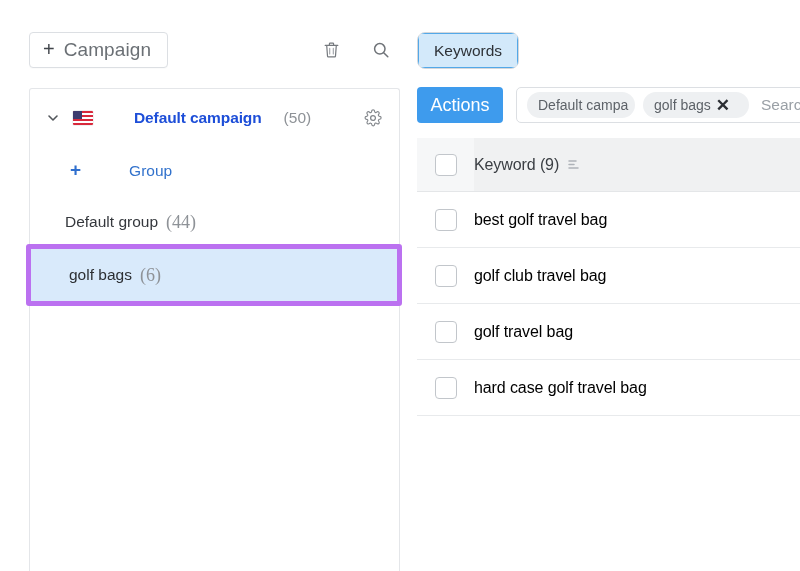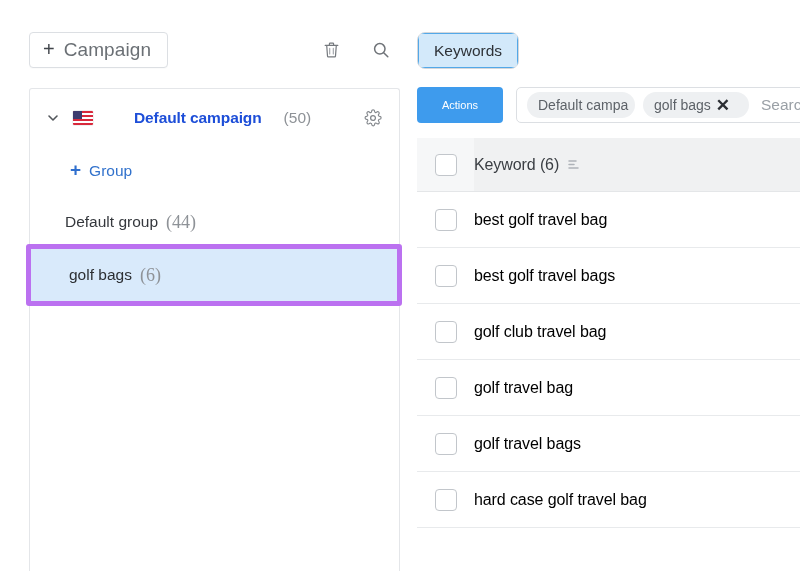--- a/index.html
+++ b/index.html
@@ -94,21 +94,21 @@
   #group-add-row {
     position: absolute; left: 0; top: 57px; width: 369px; height: 49px;
     display: flex; align-items: center; cursor: pointer;
   }
   #group-add-row .plus-glyph {
     margin-left: 40px; margin-right: 8px;
     font-size: 19px; line-height: 1; color: #2f6fce; font-weight: 600;
     position: relative; top: -1px;
   }
   #group-add-row .link-label {
-    font-size: 15.5px; color: #3272cc;
+    font-size: 15.5px; color: #3272cc; margin-left: 40px;
   }
 
   .group-row {
     position: absolute; left: 0; width: 369px; height: 54px;
     display: flex; align-items: center; cursor: pointer;
   }
   .group-row .grp-name { margin-left: 35px; font-size: 15.5px; color: #35383d; }
   .group-row .grp-count { margin-left: 8px; font-size: 18px; color: #8e9297; font-family: Liberation Serif, serif; }
 
   #group-row-0 { top: 106px; }
@@ -154,21 +154,21 @@
 
   #filter-bar {
     position: absolute; left: 0; top: 87px; width: 383px; height: 38px;
   }
 
   #actions-button {
     position: absolute; left: 0; top: 0;
     width: 86px; height: 36px;
     display: flex; align-items: center; justify-content: center;
     background: #3e9bed; border-radius: 4px;
-    color: #ffffff; font-size: 11px;
+    color: #ffffff; font-size: 18px;
     cursor: pointer;
   }
 
   #search-field {
     position: absolute; left: 99px; top: 0;
     width: 300px; height: 36px;
     background: #ffffff;
     border: 1px solid #dcdfe3;
     border-radius: 5px;
     display: flex; align-items: center;
@@ -326,66 +326,54 @@
         <span id="search-input-text">Search</span>
       </div>
     </div>
 
     <div id="keyword-table">
 
       <div class="k-row" id="table-header-row">
         <div class="cb-cell">
           <span class="checkbox"></span>
         </div>
-        <span class="k-label">Keyword (6)</span>
+        <span class="k-label">Keyword (9)</span>
         <span id="sort-icon">
           <svg width="13" height="13" viewBox="0 0 13 13" fill="none">
             <path d="M2 3h7M2 6.5h5M2 10h9" stroke="#aeb3b9" stroke-width="1.5" stroke-linecap="round"></path>
           </svg>
         </span>
       </div>
 
       <div class="k-row">
         <div class="cb-cell">
           <span class="checkbox"></span>
         </div>
         <span class="k-label">best golf travel bag</span>
       </div>
 
+
       <div class="k-row">
         <div class="cb-cell">
           <span class="checkbox"></span>
         </div>
-        <span class="k-label">best golf travel bags</span>
+        <span class="k-label">golf club travel bag</span>
       </div>
 
       <div class="k-row">
         <div class="cb-cell">
           <span class="checkbox"></span>
         </div>
-        <span class="k-label">golf club travel bag</span>
-      </div>
+        <span class="k-label">golf travel bag</span>
+      </div>
+
 
       <div class="k-row">
         <div class="cb-cell">
           <span class="checkbox"></span>
         </div>
-        <span class="k-label">golf travel bag</span>
-      </div>
-
-      <div class="k-row">
-        <div class="cb-cell">
-          <span class="checkbox"></span>
-        </div>
-        <span class="k-label">golf travel bags</span>
-      </div>
-
-      <div class="k-row">
-        <div class="cb-cell">
-          <span class="checkbox"></span>
-        </div>
         <span class="k-label">hard case golf travel bag</span>
       </div>
 
     </div>
   </div>
 
 </div>
 
 </body></html>

